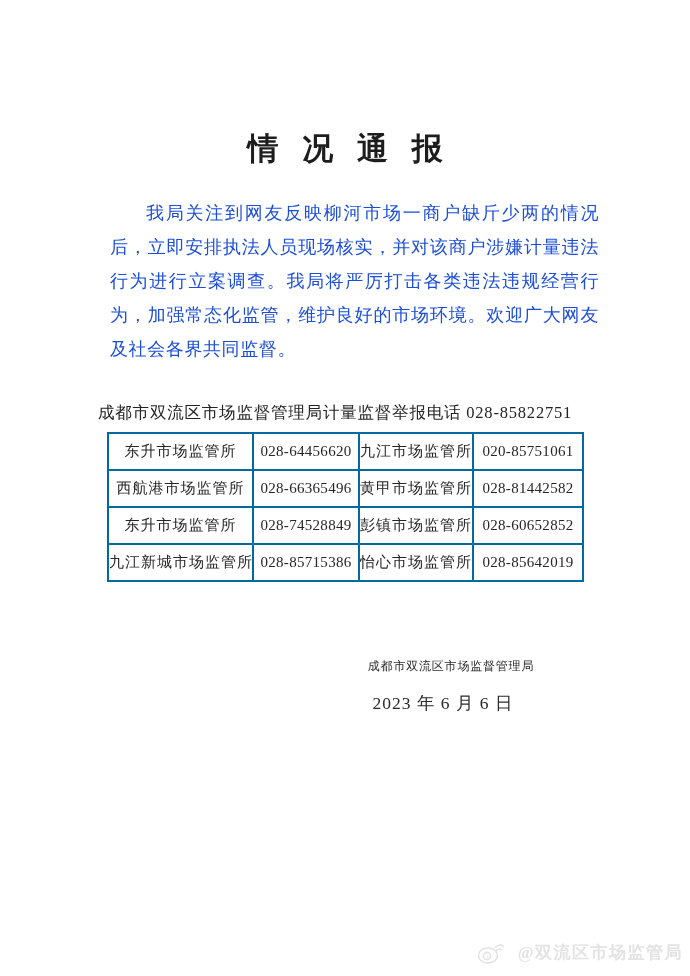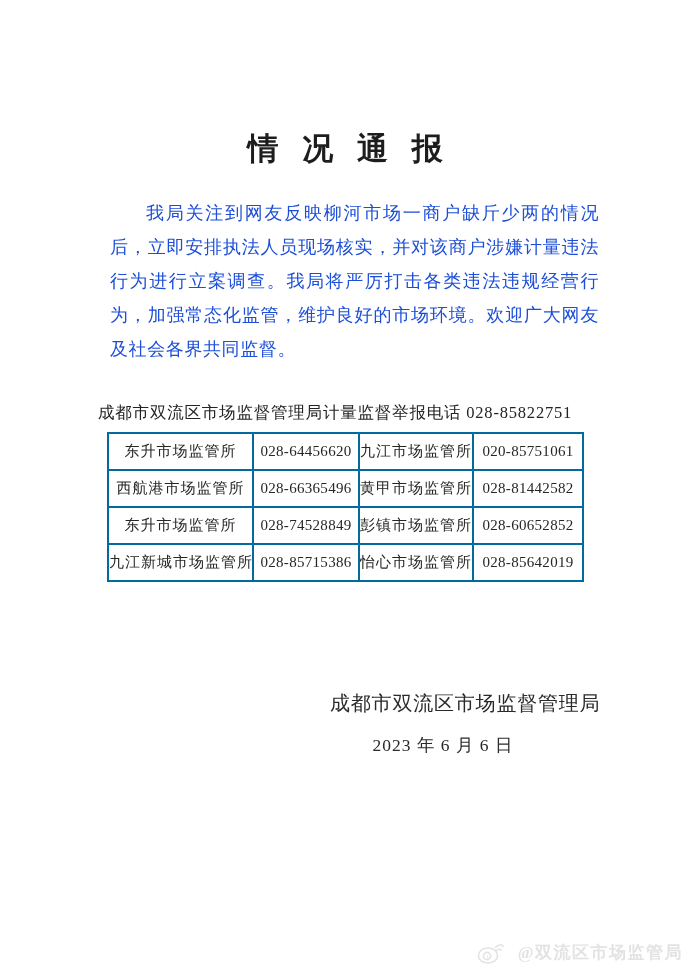--- a/index.html
+++ b/index.html
@@ -71,24 +71,23 @@
   table.offices td.phone { letter-spacing: 0.3px; margin-top: 29px; }
   .sign-block {
     position: absolute;
     top: 658px;
     left: 330px;
     width: 242px;
     text-align: center;
     color: #2a2a2a;
   }
   .sign-issuer {
-    font-size: 20px;
+    font-size: 12px;
     letter-spacing: 0.8px;
     white-space: nowrap;
-    margin-top: 32px;
   }
   .sign-date {
     margin-top: 16px;
     font-size: 17.5px;
     letter-spacing: 1px;
     padding-right: 16px;
     white-space: nowrap;
   }
   .watermark {
     position: absolute;

